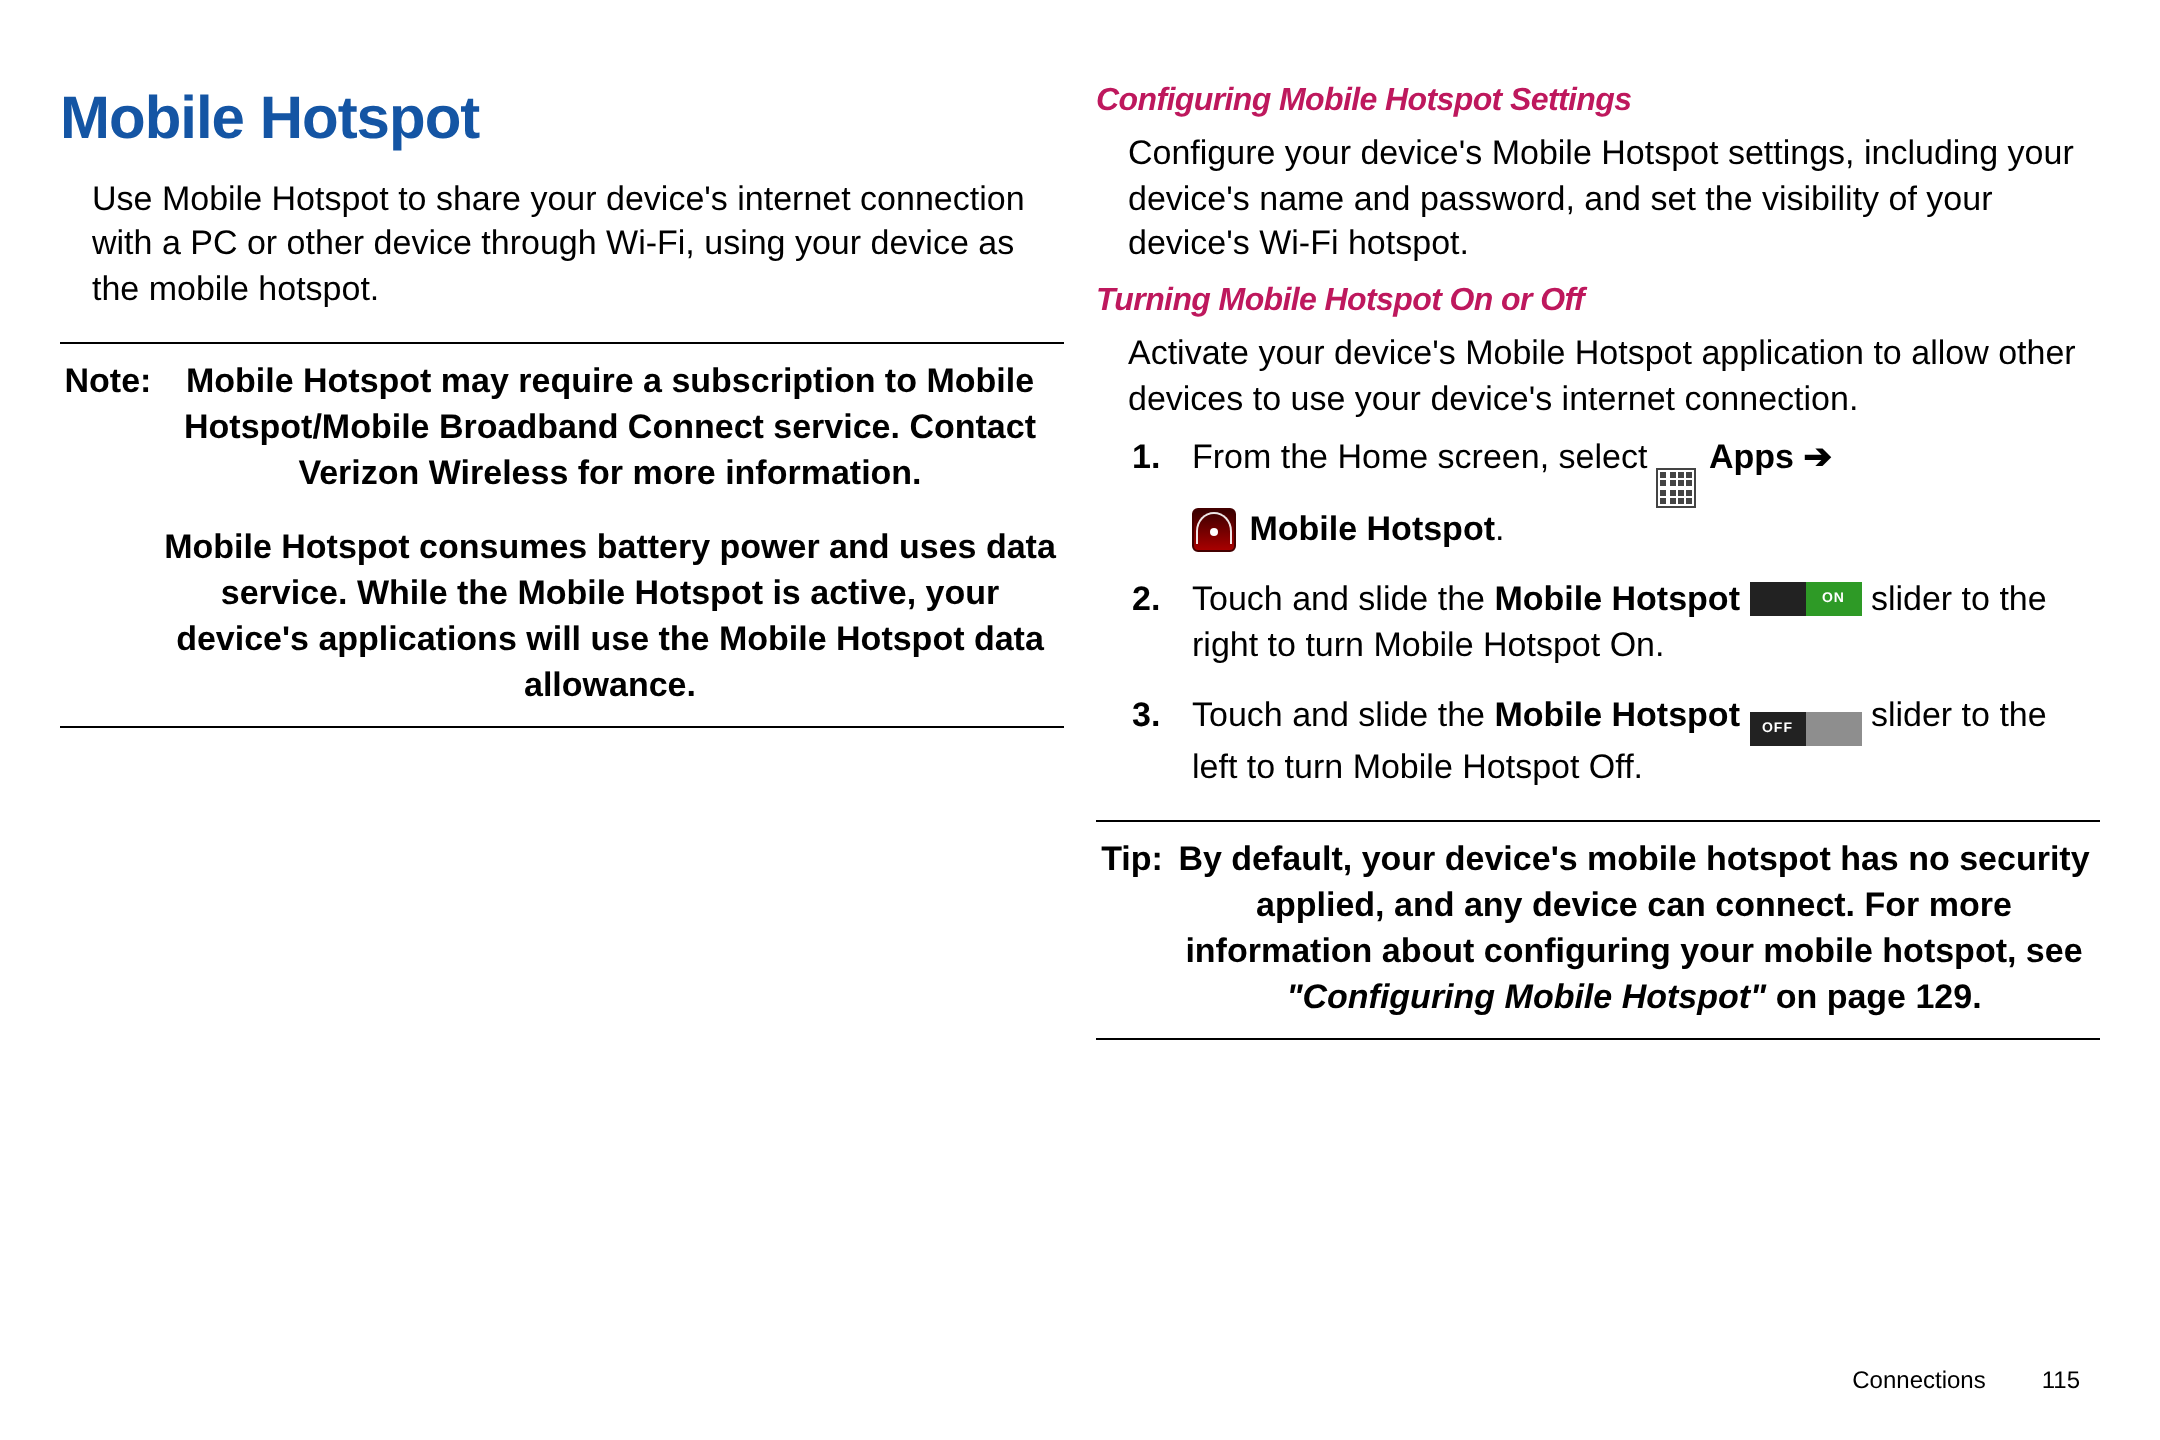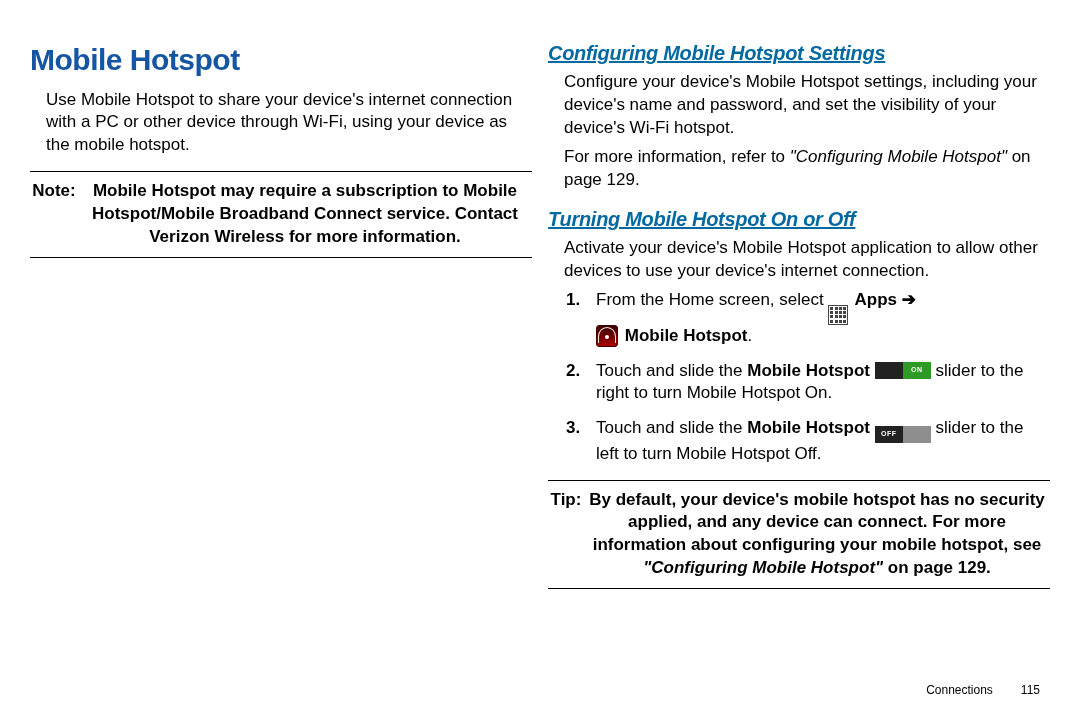--- a/index.html
+++ b/index.html
@@ -29,25 +29,24 @@
     font-weight: 900;
     font-size: 30px;
     color: #1455a4;
     margin: 0 0 8px 0;
     letter-spacing: -0.5px;
   }
   h2 {
     font-family: Arial, Helvetica, sans-serif;
     font-style: italic;
     font-weight: 900;
-    color: #0369a1;
-    font-size: 20px;
+    color: #be185d;
+    font-size: 16px;
     margin: 0 0 4px 0;
     letter-spacing: -0.3px;
-    text-decoration: underline;
   }
   p { margin: 4px 0 14px 0; }
   .intro { padding-left: 16px; }
   .note-block, .tip-block {
     border-top: 1.5px solid #000;
     border-bottom: 1.5px solid #000;
     padding: 8px 0;
     margin-top: 8px;
   }
   .tip-block { margin-top: 14px; }
@@ -176,31 +175,29 @@
 <div class="page">
   <div class="col">
     <h1>Mobile Hotspot</h1>
     <p class="intro">Use Mobile Hotspot to share your device's internet connection with a PC or other device through Wi-Fi, using your device as the mobile hotspot.</p>
 
     <div class="note-block">
       <div class="hangpair">
         <div class="hanglabel">Note:</div>
         <div class="hangbody">
           <p>Mobile Hotspot may require a subscription to Mobile Hotspot/Mobile Broadband Connect service. Contact Verizon Wireless for more information.</p>
+          <p>Mobile Hotspot consumes battery power and uses data service. While the Mobile Hotspot is active, your device's applications will use the Mobile Hotspot data allowance.</p>
         </div>
       </div>
     </div>
   </div>
 
   <div class="col">
     <h2>Configuring Mobile Hotspot Settings</h2>
     <p class="para-indent mb6">Configure your device's Mobile Hotspot settings, including your device's name and password, and set the visibility of your device's Wi-Fi hotspot.</p>
-    <p class="para-indent">
-      <span>For more information, refer to </span><span class="it">"Configuring Mobile Hotspot"</span><span> on page 129.</span>
-    </p>
 
     <h2>Turning Mobile Hotspot On or Off</h2>
     <p class="para-indent mb6">Activate your device's Mobile Hotspot application to allow other devices to use your device's internet connection.</p>
 
     <ol class="steps">
       <li>
         <span>From the Home screen, select </span><span class="apps-icon icon">
               <span></span>
               <span></span>
               <span></span>

